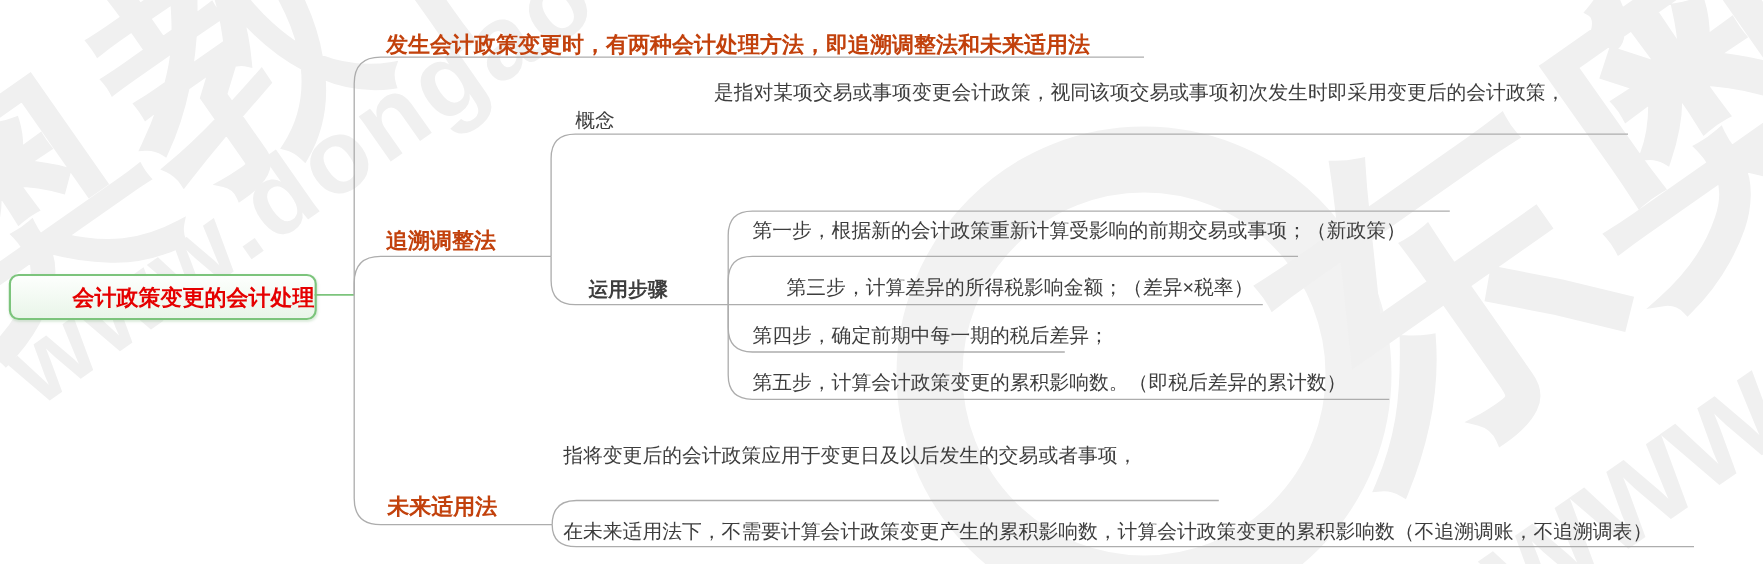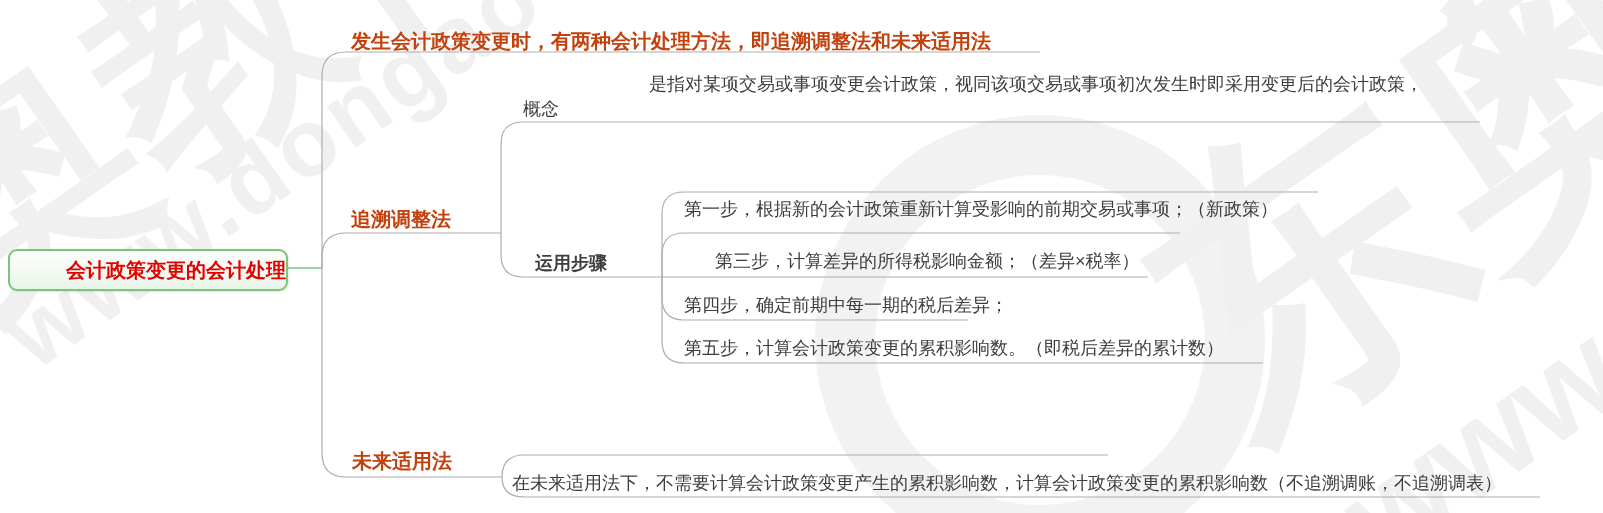--- a/index.html
+++ b/index.html
@@ -83,16 +83,17 @@
     <div>是指对某项交易或事项变更会计政策，视同该项交易或事项初次发生时即采用变更后的会计政策，</div>
   </div>
   <div class="t steps-label">运用步骤</div>
   <div class="t s1">第一步，根据新的会计政策重新计算受影响的前期交易或事项；（新政策）</div>
   <div class="t s3">第三步，计算差异的所得税影响金额；（差异×税率）</div>
   <div class="t s4">第四步，确定前期中每一期的税后差异；</div>
   <div class="t s5">第五步，计算会计政策变更的累积影响数。（即税后差异的累计数）</div>
 
   <div class="t red b2-label">未来适用法</div>
   <div class="t f-def">
+    <div>指将变更后的会计政策应用于变更日及以后发生的交易或者事项，</div>
   </div>
   <div class="t f-note">在未来适用法下，不需要计算会计政策变更产生的累积影响数，计算会计政策变更的累积影响数（不追溯调账，不追溯调表）</div>
 
 </div>
 
 </body></html>

